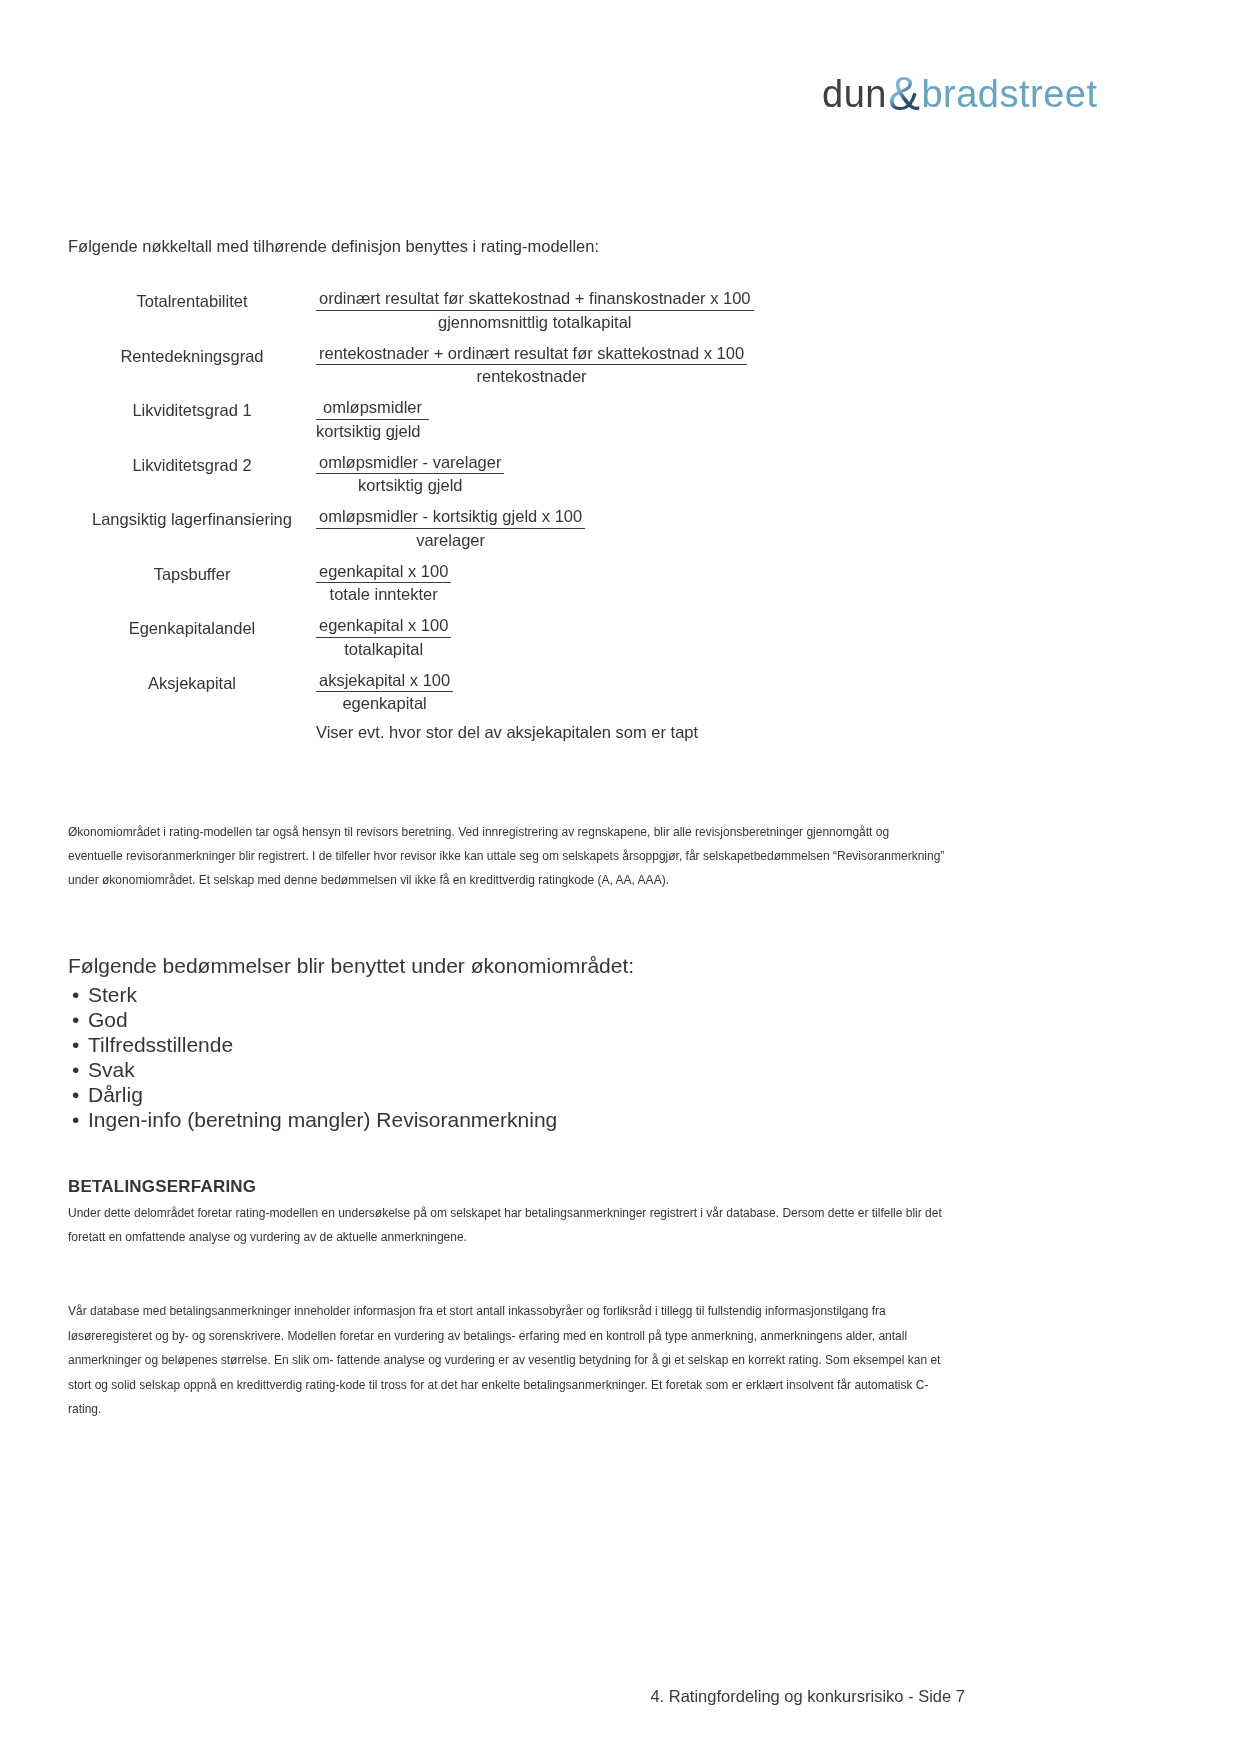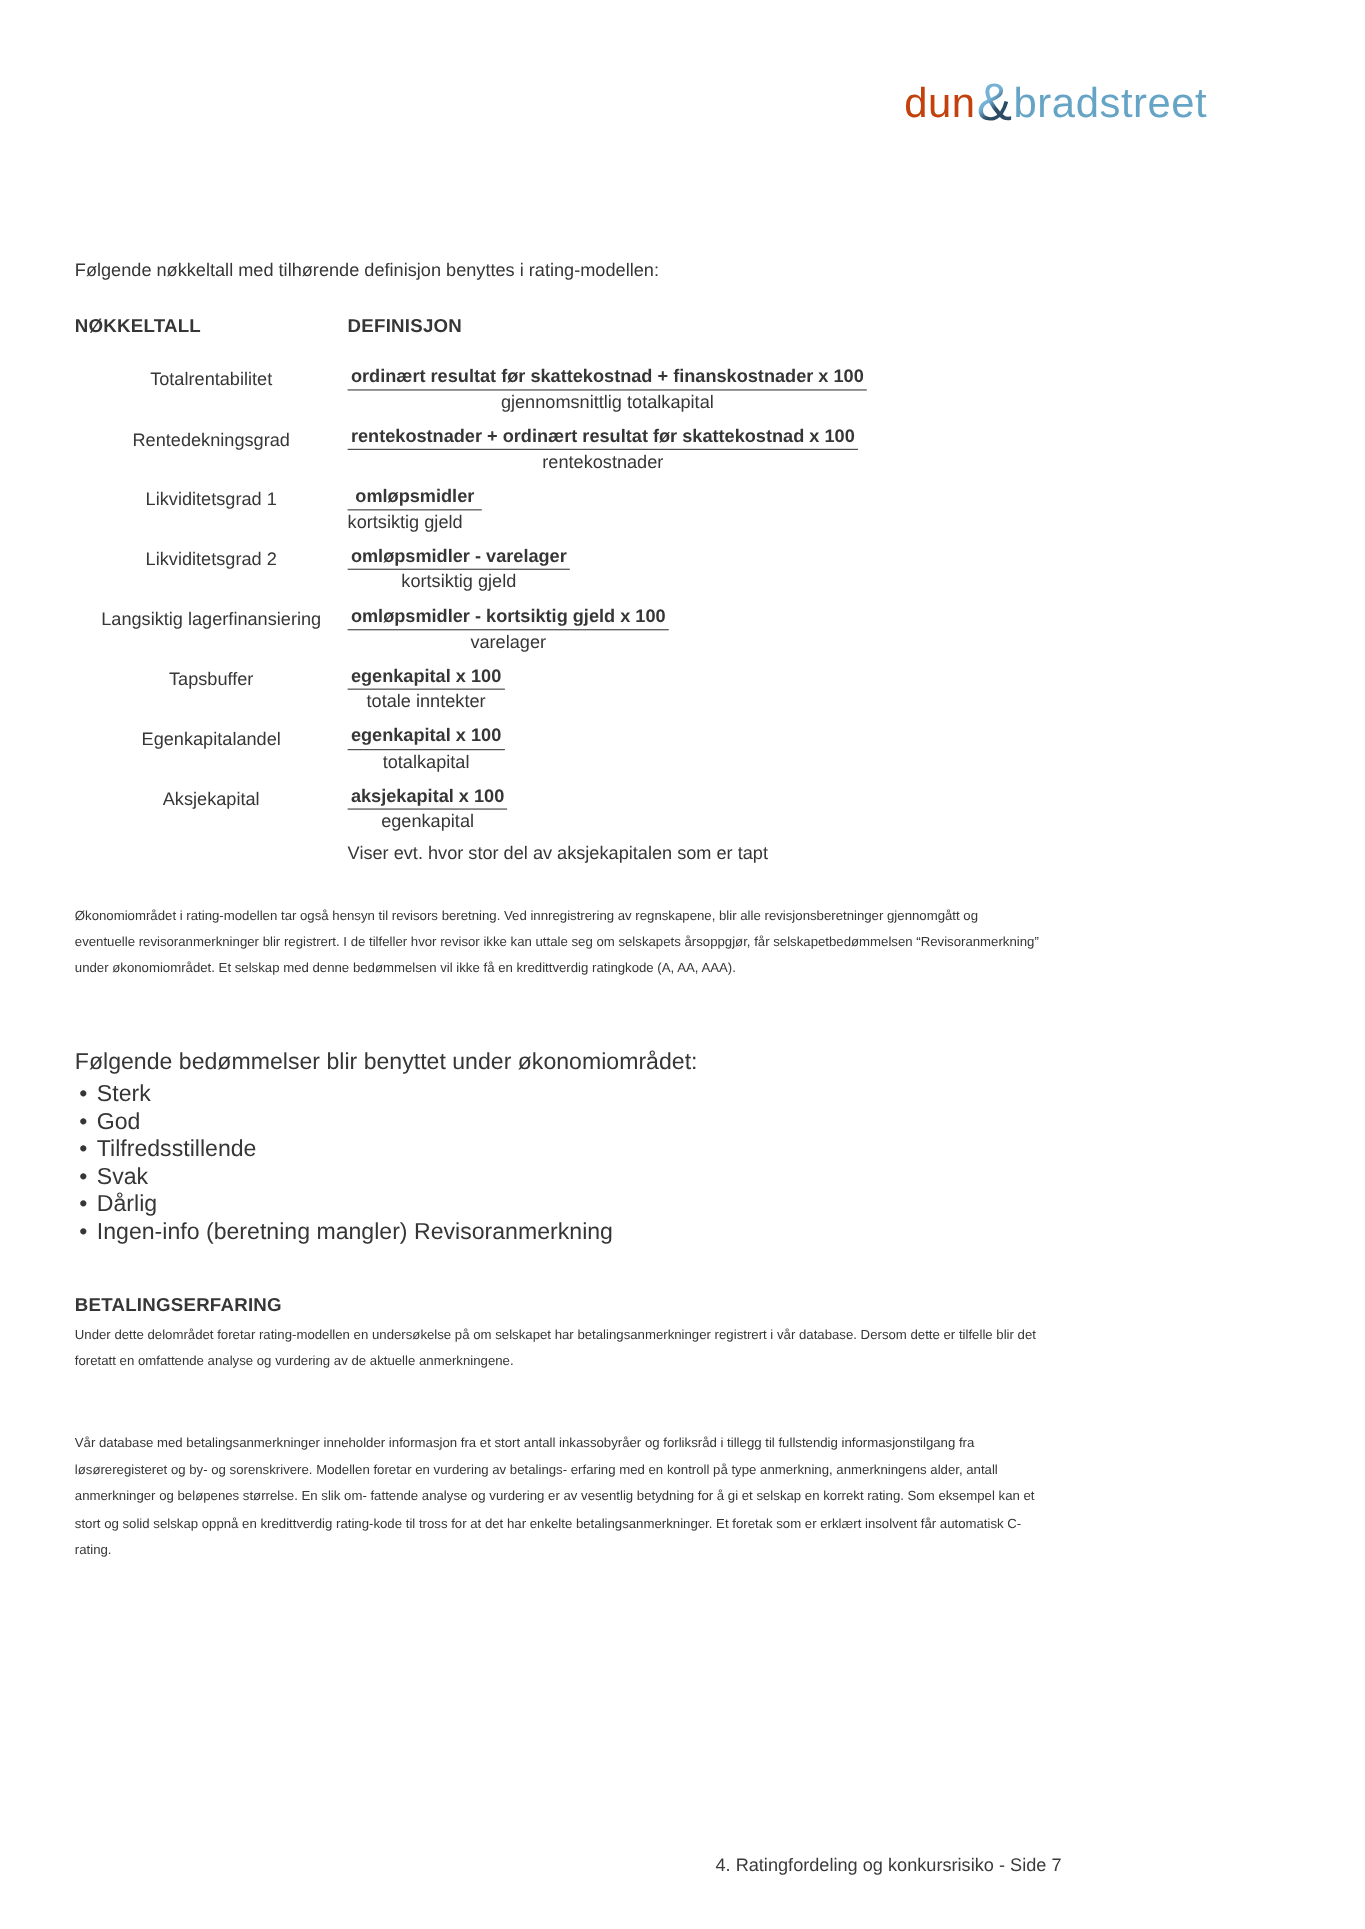--- a/index.html
+++ b/index.html
@@ -11,40 +11,40 @@
     -webkit-font-smoothing:antialiased;
   }
   .page { position:absolute; inset:0; background:#ffffff; }
 
   
   .logo {
     position:absolute; top:66px; left:822px;
     font-size:38px; letter-spacing:0.5px; white-space:nowrap;
     font-weight:400;
   }
-  .logo .dun { color:#c2410c; }
+  .logo .dun { color:#404040; }
   .logo .amp {
     font-size:48px; font-weight:400; vertical-align:-3px; padding:0 1px;
     background:linear-gradient(135deg,#74b2d8 42%,#2c4c66 58%);
     -webkit-background-clip:text; background-clip:text;
     color:transparent; -webkit-text-fill-color:transparent;
   }
   .logo .brad { color:#66a4c6;margin-top:40px; }
 
   
   .intro { position:absolute; left:68px; top:237px; font-size:16.5px; }
 
   
   .ratios { position:absolute; left:68px; top:287px; width:884px; }
   .t-head { display:grid; grid-template-columns:248px 1fr; margin-bottom:24px; }
   .t-head .th { font-weight:bold; font-size:17px; letter-spacing:0.2px; }
   .t-row { display:grid; grid-template-columns:248px 1fr; margin-bottom:9px; min-height:44px; align-items:start; }
   .t-label { font-size:16.5px; padding-top:5px;text-align:center; }
   .frac { display:inline-flex; flex-direction:column; align-items:center; font-size:16.5px; line-height:22px; }
-  .frac .num { border-bottom:1.6px solid #3c3c3c; padding:0 3px 0.5px;font-weight:bold; }
+  .frac .num { border-bottom:1.6px solid #3c3c3c; padding:0 3px 0.5px; }
   .frac.left { align-items:flex-start; }
   .frac.left .num { padding:0 7px 0.5px; }
   .t-note { margin-left:248px; margin-top:7px; font-size:16.5px; }
 
   
   .para { position:absolute; left:68px; width:878px; font-size:12px; line-height:24px; }
   .p-economy { top:820px; }
 
   .bullets-block { position:absolute; left:68px; top:954px; width:878px; font-size:21px; }
   .bullets-block .lead { line-height:24px; margin-bottom:4px; }
@@ -66,24 +66,20 @@
 
 <div class="page">
 
   <div class="logo">
     <span class="dun">dun</span><span class="amp">&amp;</span><span class="brad">bradstreet</span>
   </div>
 
   <div class="intro">Følgende nøkkeltall med tilhørende definisjon benyttes i rating-modellen:</div>
 
   <div class="ratios">
-    <div class="t-head">
-      <div class="th">NØKKELTALL</div>
-      <div class="th">DEFINISJON</div>
-    </div>
 
     <div class="t-row">
       <div class="t-label">Totalrentabilitet</div>
       <div><span class="frac">
         <span class="num">ordinært resultat før skattekostnad + finanskostnader x 100</span>
         <span class="den">gjennomsnittlig totalkapital</span>
       </span></div>
     </div>
 
     <div class="t-row">

